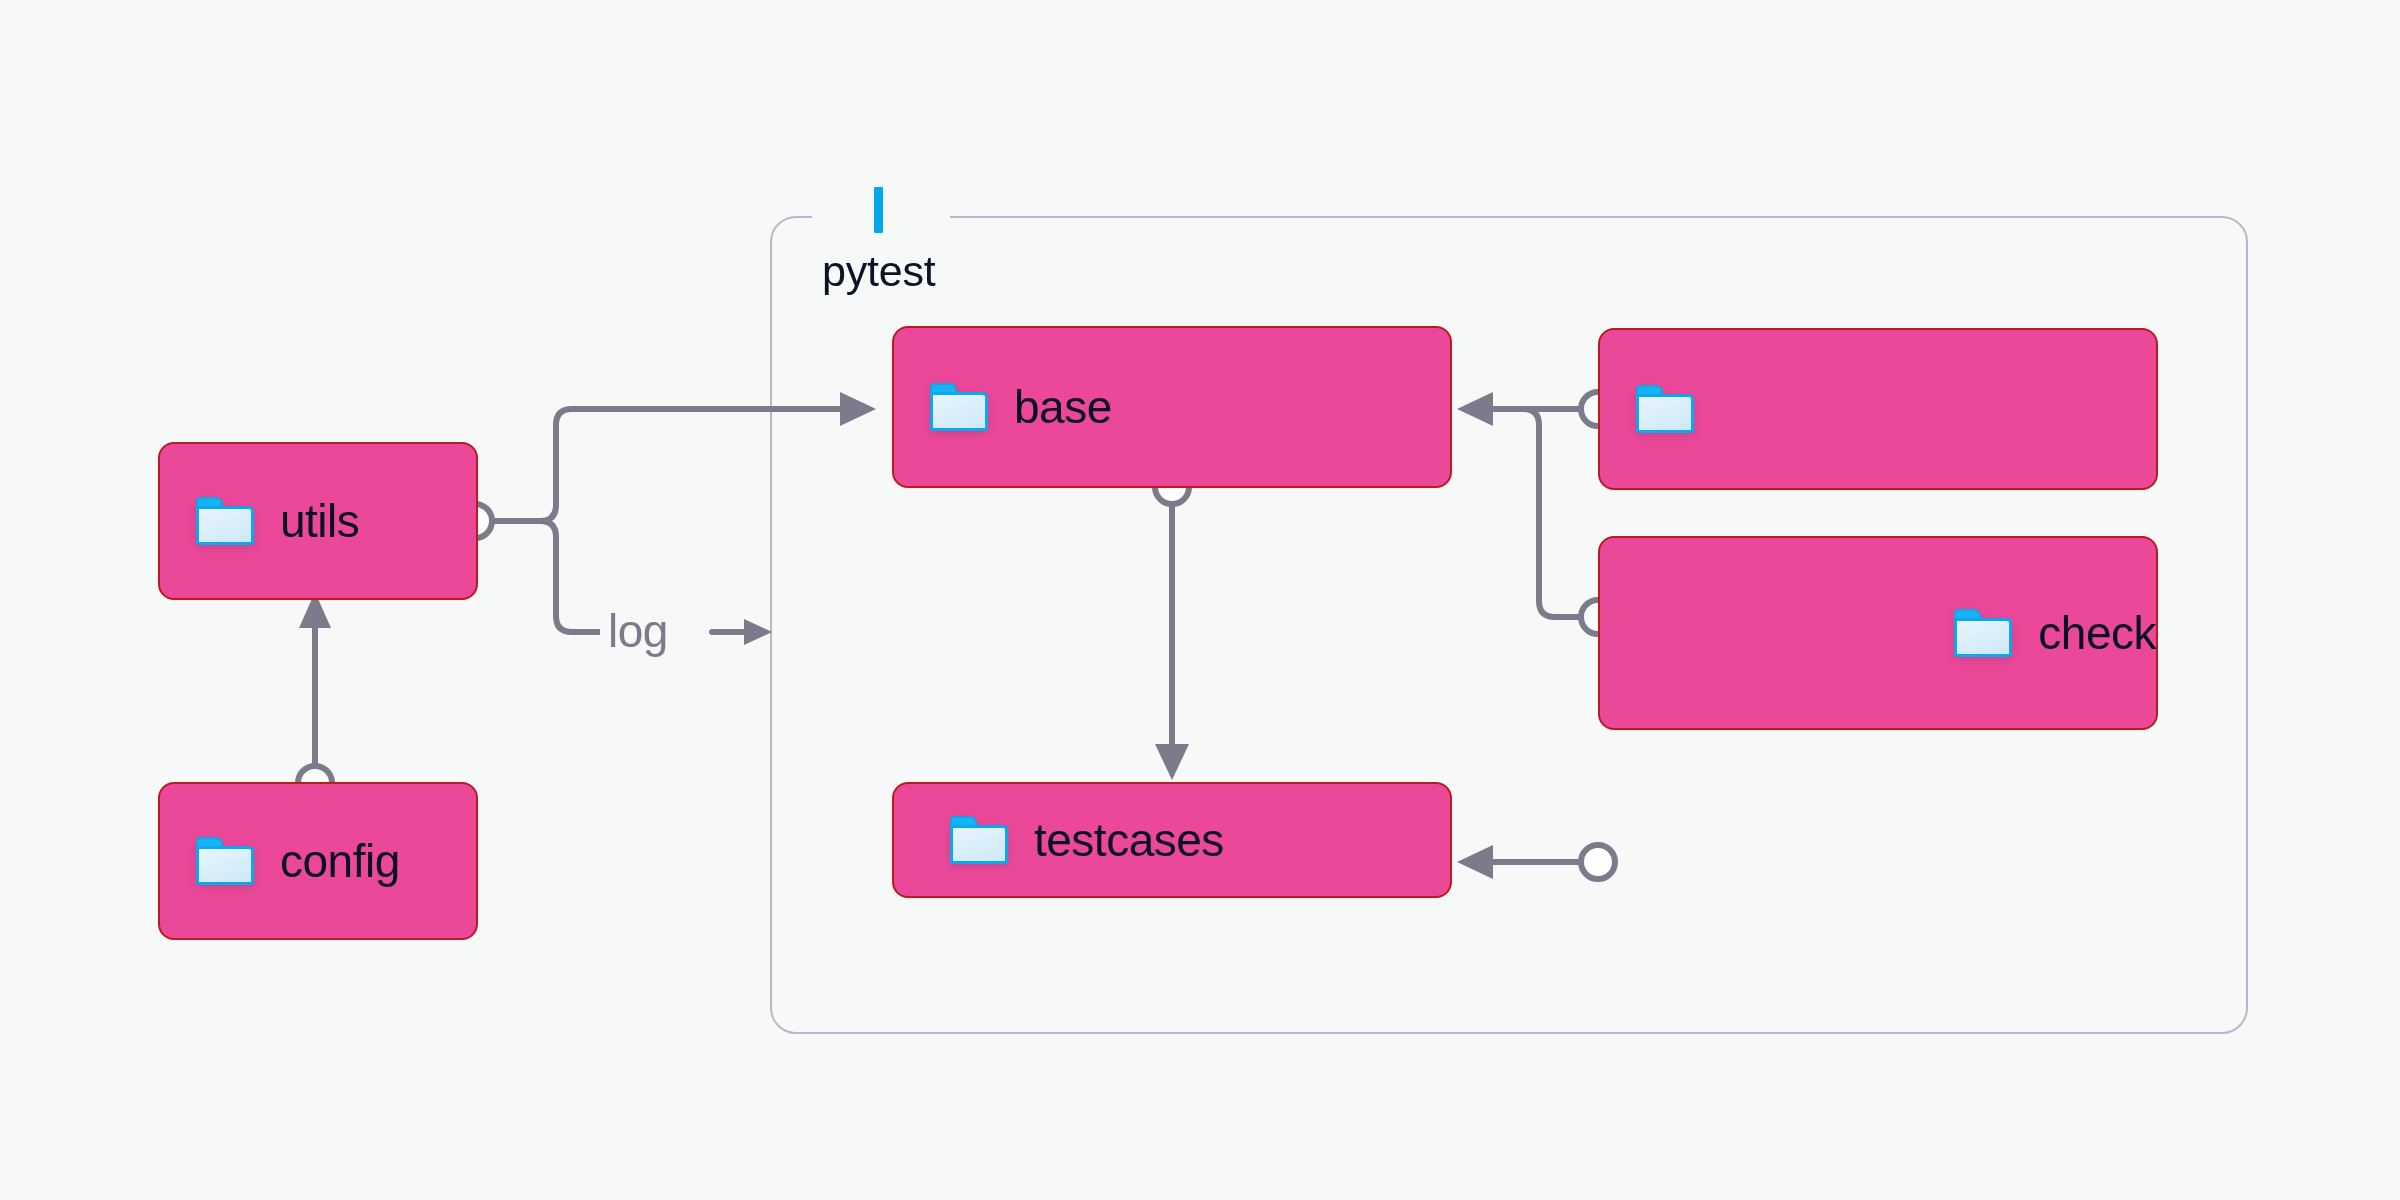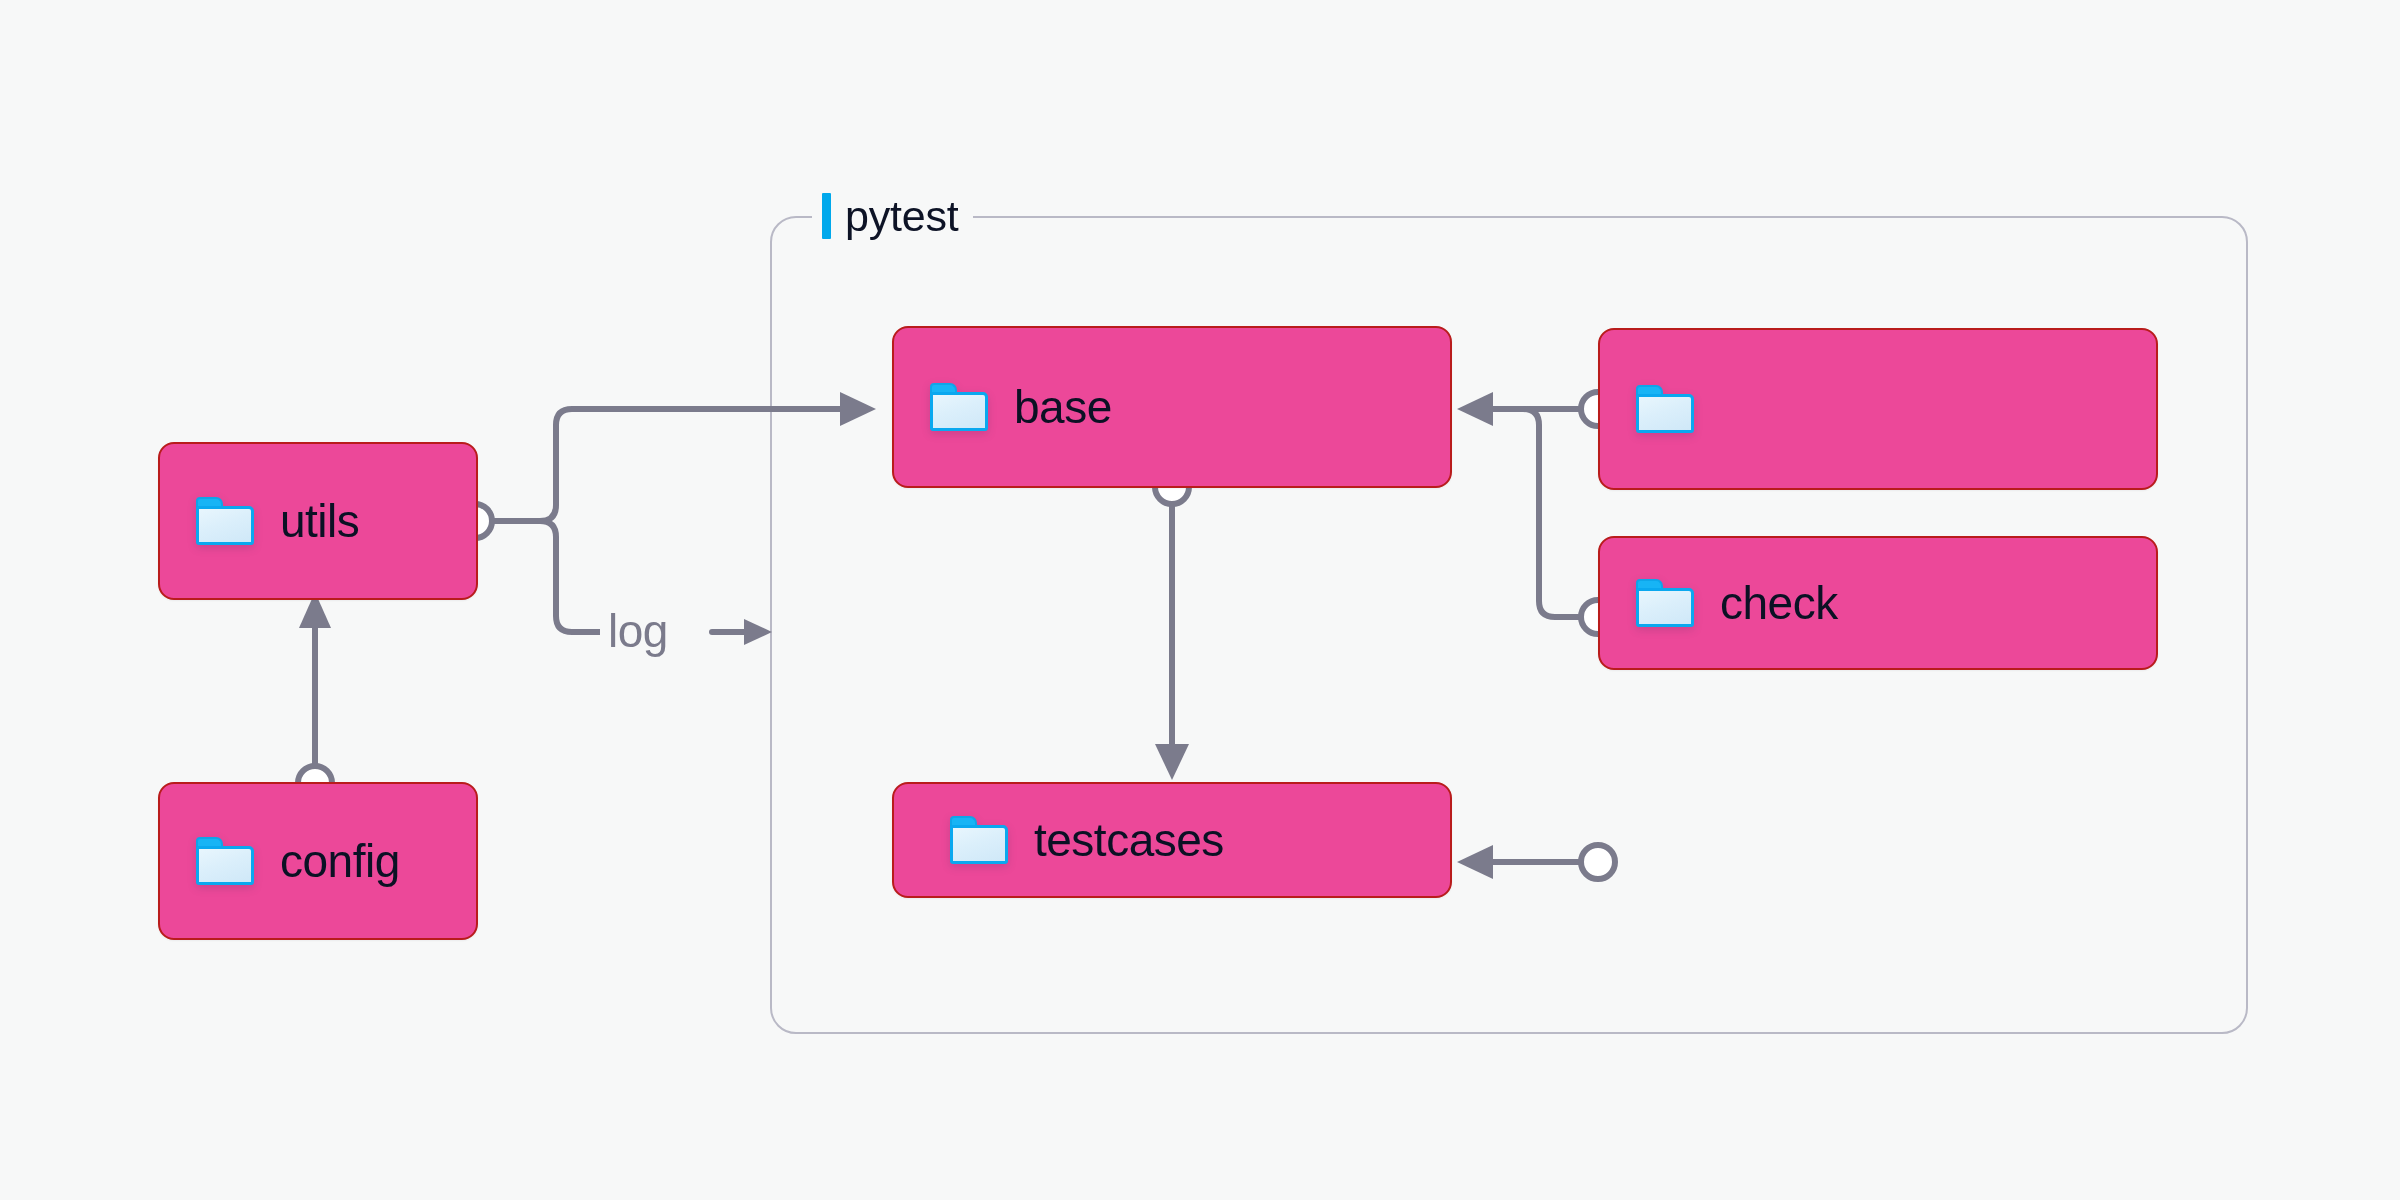--- a/index.html
+++ b/index.html
@@ -136,21 +136,21 @@
     padding: 0 8px;
   }
 </style>
 </head>
 <body>
 
 <div id="stage">
 
   <div class="group-box" style="left:770px; top:216px; width:1478px; height:818px;"></div>
 
-  <div class="group-label" style="left:812px; top:187px;">
+  <div class="group-label" style="left:812px; top:187px;flex-direction:column;">
     <span class="bar"></span>
     <span class="txt">pytest</span>
   </div>
 
   <svg id="edges" viewBox="0 0 2400 1200">
 
     <path class="edge-path" d="M 315 779 L 315 620"></path>
     <polygon class="arrow-head" points="315,592 299,628 331,628"></polygon>
     <circle class="port" cx="315" cy="783" r="17"></circle>
 
@@ -224,21 +224,21 @@
 
   <div class="node" style="left:1598px; top:328px; width:560px; height:162px;">
     <div class="inner">
       <span class="folder">
         <span class="tab"></span>
           <span class="body"></span>
       </span>
     </div>
   </div>
 
-  <div class="node" style="left:1598px; top:536px; width:560px; height:134px;">
+  <div class="node" style="left:1598px; top:536px; width:560px; height:194px;justify-content:flex-end;">
     <div class="inner">
       <span class="folder">
         <span class="tab"></span>
           <span class="body"></span>
       </span>
       <span class="label">check</span>
     </div>
   </div>
 
 

